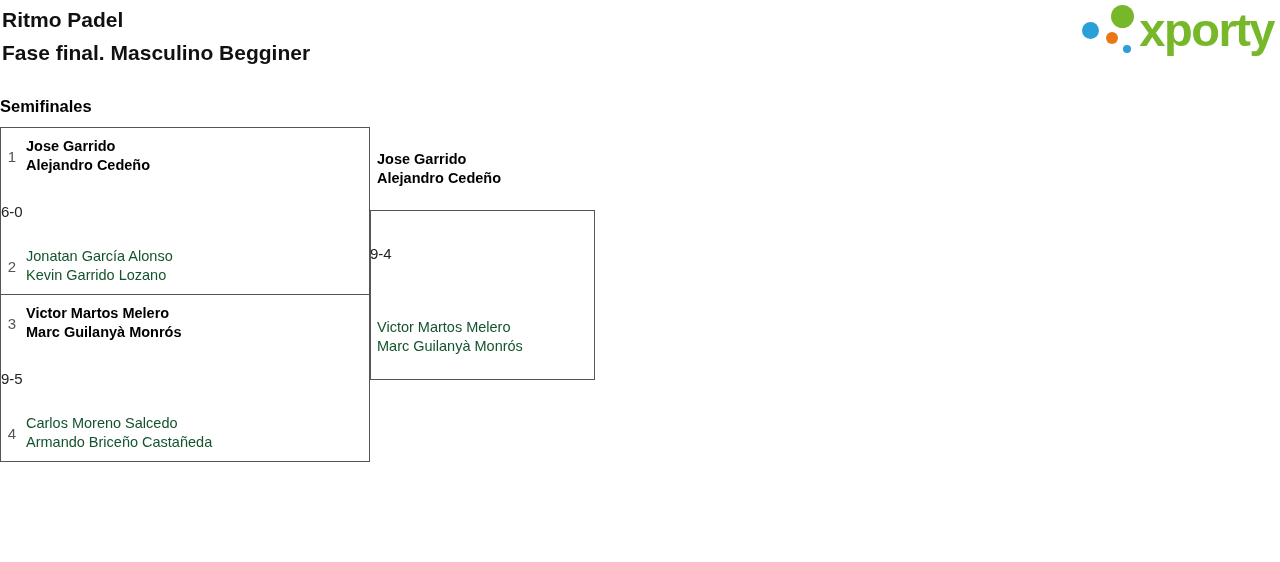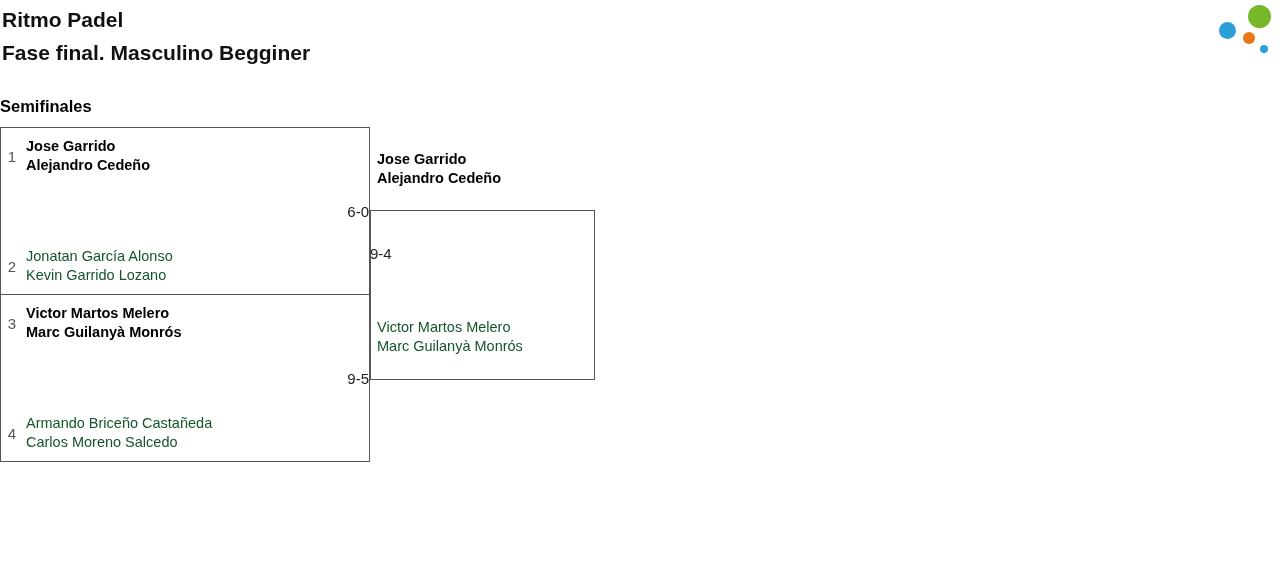--- a/index.html
+++ b/index.html
@@ -49,21 +49,21 @@
 
   .team { position: absolute; left: 5px; display: flex; align-items: center; gap: 8px; }
   .team-top { top: 9px; }
   .team-bottom { bottom: 9px; }
   .seed { min-width: 12px; text-align: center; color: #555; font-size: 15px; }
   .players { display: flex; flex-direction: column; }
   .player { font-size: 14.5px; line-height: 19px; color: #14532d; white-space: nowrap; }
   .winner .player { font-weight: 700; color: #000; }
   .score {
     position: absolute; left: 0; right: 0; top: 50%;
-    transform: translateY(-50%); text-align: right;
+    transform: translateY(-50%); text-align: left;
     font-size: 15px; color: #222;
   }
 
   
   .final-box {
     position: absolute; left: 370px; top: 210px; width: 225px; height: 170px;
     border: 1px solid #555; background: transparent;
   }
   .final-team { position: absolute; left: 377px; display: flex; flex-direction: column; }
   .final-team-top { top: 150px; }
@@ -83,20 +83,21 @@
     <h2>Fase final. Masculino Begginer</h2>
   </div>
 
   <div class="logo">
     <div class="logo-dots">
       <span class="dot dot-green-lg"></span>
       <span class="dot dot-blue"></span>
       <span class="dot dot-orange"></span>
       <span class="dot dot-blue-sm"></span>
     </div>
+    <span class="logo-text">xporty</span>
   </div>
 
   <div class="round-header rh-semis">Semifinales</div>
 
   <div class="match sf sf1">
     <div class="team team-top winner">
       <span class="seed">1</span>
       <span class="players">
         <span class="player">Jose Garrido</span>
         <span class="player">Alejandro Cedeño</span>
@@ -117,22 +118,22 @@
       <span class="seed">3</span>
       <span class="players">
         <span class="player">Victor Martos Melero</span>
         <span class="player">Marc Guilanyà Monrós</span>
       </span>
     </div>
     <div class="score">9-5</div>
     <div class="team team-bottom">
       <span class="seed">4</span>
       <span class="players">
+        <span class="player">Carlos Moreno Salcedo</span>
         <span class="player">Armando Briceño Castañeda</span>
-        <span class="player">Carlos Moreno Salcedo</span>
       </span>
     </div>
   </div>
 
   <div class="final-box"></div>
   <div class="final-team final-team-top winner">
     <span class="player">Jose Garrido</span>
     <span class="player">Alejandro Cedeño</span>
   </div>
   <div class="final-score">9-4</div>

